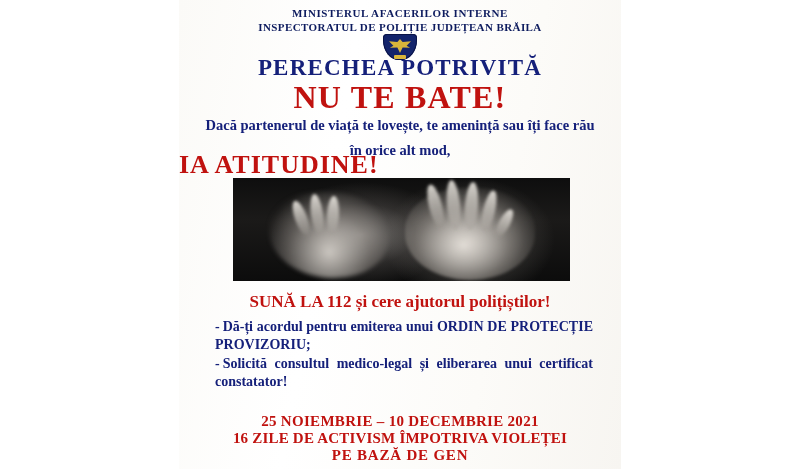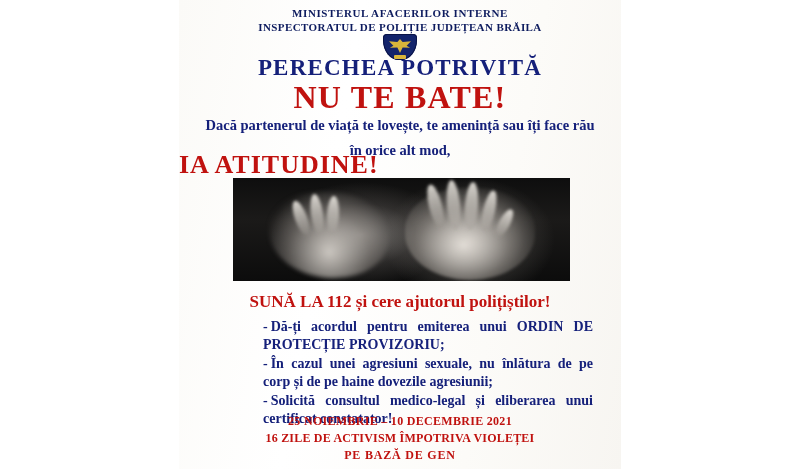--- a/index.html
+++ b/index.html
@@ -197,37 +197,36 @@
   .bullets {
     position: absolute;
     left: 36px;
     right: 28px;
     top: 318px;
     color: #15207a;
     font-weight: bold;
     font-size: 14px;
     line-height: 18px;
     font-family: "Liberation Serif", serif;
-    margin-left: 48px;
   }
   .bullet {
     display: block;
     margin-bottom: 1px;
     text-align: justify;
   }
   .bullet .dash { margin-right: 3px; }
 
   .footer {
     position: absolute;
     left: 0; right: 0;
     bottom: 5px;
     text-align: center;
     color: #c0120f;
     font-weight: bold;
-    font-size: 12px;
+    font-size: 15px;
     line-height: 17px;
     font-family: "Liberation Serif", serif;
   }
   .footer .f1 { letter-spacing: 0.3px; }
   .footer .f2 { letter-spacing: 0.2px; text-align: center; }
   .footer .f3 { letter-spacing: 0.8px; }
 </style>
 </head>
 <body>
 
@@ -264,21 +263,20 @@
       <div class="finger" style="left:266px; top:30px; width:11px; height:30px; transform:rotate(28deg);"></div>
       <div class="finger" style="left:62px; top:22px; width:12px; height:36px; transform:rotate(-20deg);"></div>
       <div class="finger" style="left:78px; top:16px; width:12px; height:40px; transform:rotate(-8deg);"></div>
       <div class="finger" style="left:94px; top:18px; width:12px; height:38px; transform:rotate(3deg);"></div>
     </div>
 
     <div class="sos">SUNĂ LA 112 și cere ajutorul polițiștilor!</div>
 
     <div class="bullets">
       <div class="bullet"><span class="dash">-</span><span>Dă-ți acordul pentru emiterea unui ORDIN DE PROTECȚIE PROVIZORIU;</span></div>
-      <div class="bullet"><span class="dash">-</span><span>În cazul unei agresiuni sexuale, nu înlătura de pe corp și de pe haine dovezile agresiunii;</span></div>
       <div class="bullet"><span class="dash">-</span><span>Solicită consultul medico-legal și eliberarea unui certificat constatator!</span></div>
     </div>
 
     <div class="footer">
       <div class="f1">25 NOIEMBRIE – 10 DECEMBRIE 2021</div>
       <div class="f2">16 ZILE DE ACTIVISM ÎMPOTRIVA VIOLEȚEI</div>
       <div class="f3">PE BAZĂ DE GEN</div>
     </div>
   </div>
 </div>

